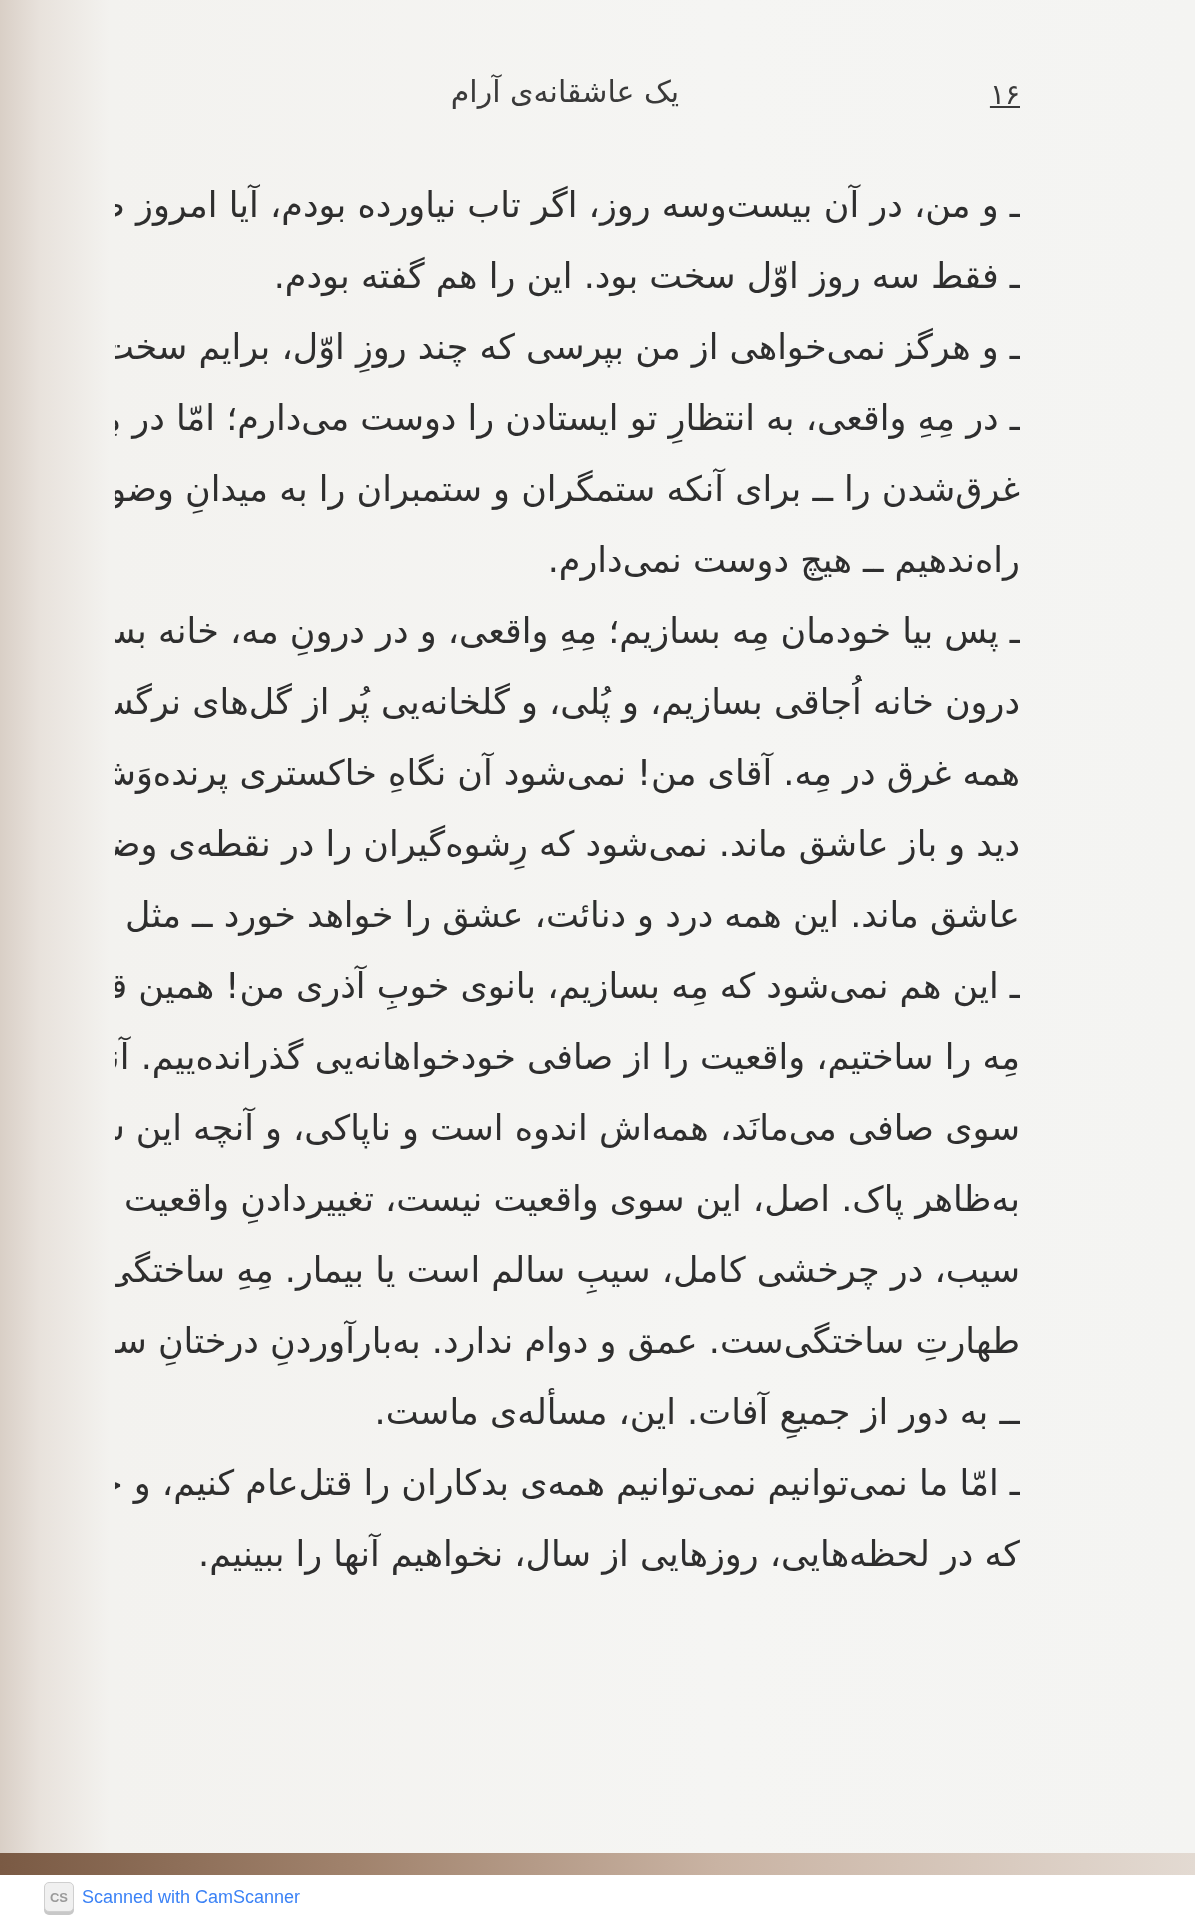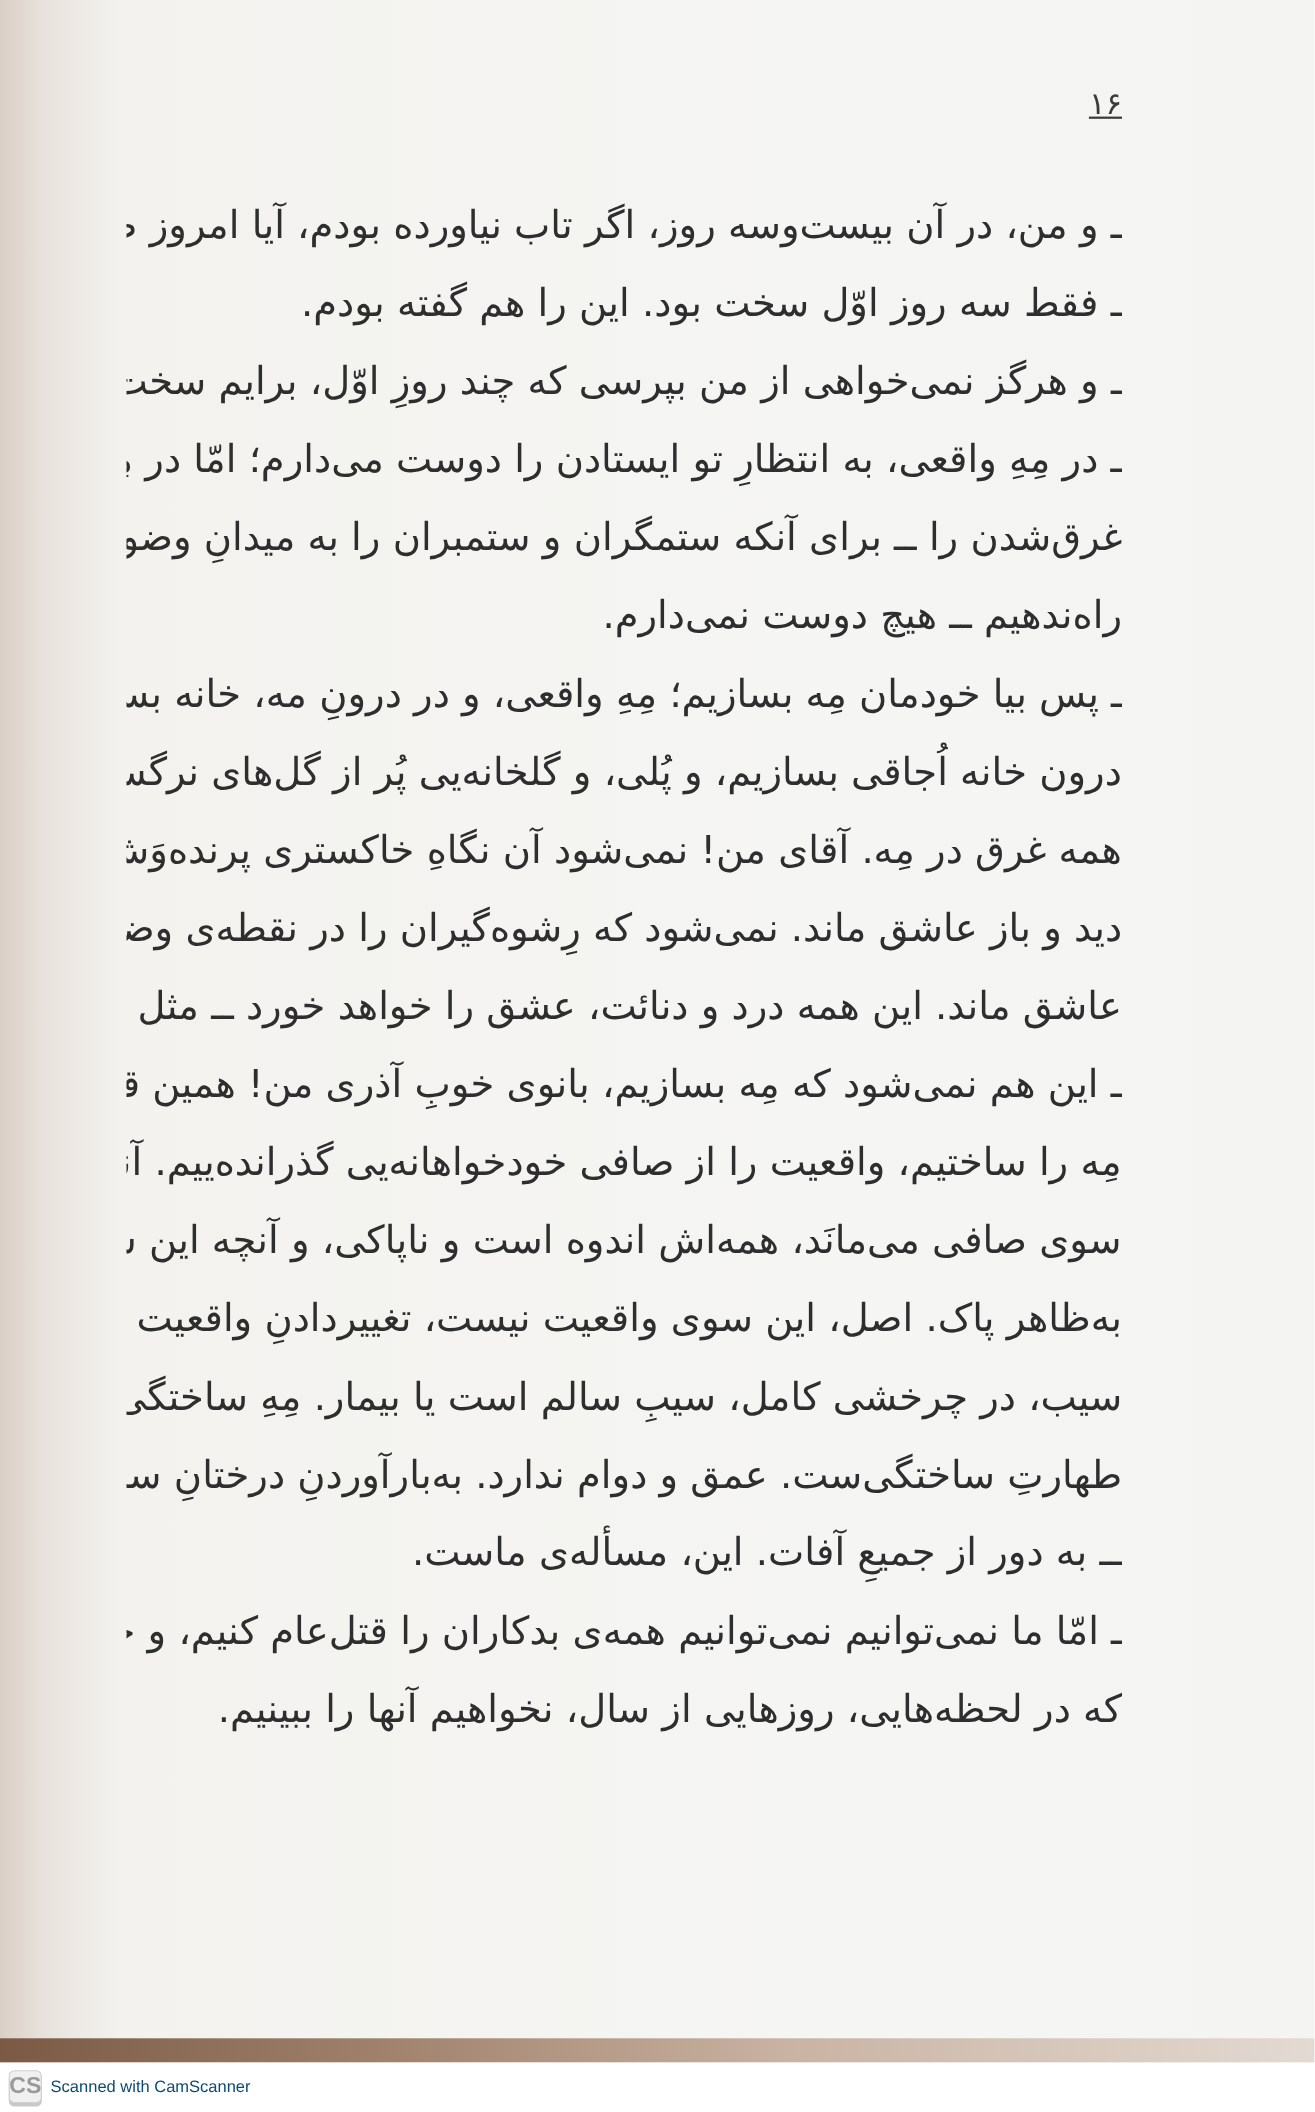--- a/index.html
+++ b/index.html
@@ -45,32 +45,34 @@
   .footer {
     position: absolute; left: 8px; top: 1882px; height: 30px;
     display: flex; align-items: center; gap: 8px;
     font-family: "Liberation Sans", sans-serif;
   }
   .cs-logo {
     width: 28px; height: 28px; border-radius: 5px;
     background: #f0f0f0; border: 1px solid #cfcfcf;
     box-shadow: 0 3px 0 #c8c8c8;
     display: flex; align-items: center; justify-content: center;
-    font-weight: bold; font-size: 21px; color: #9a9a9a;
+    font-weight: bold; font-size: 13px; color: #9a9a9a;
     font-family: "Liberation Sans", sans-serif;
+    margin-left: 36px;
   }
-  .footer-label { font-size: 15px; color: #0c4a6e; }
+  .footer-label { font-size: 18px; color: #3b82f6; }
 </style>
 </head>
 <body>
 
 <div class="scan">
   <div class="page">
     <div class="header">
       <span class="page-number">۱۶</span>
+      <span class="running-title">یک عاشقانه‌ی آرام</span>
     </div>
     <div class="body-text" id="body-text">
       <div class="line">ـ و من، در آن بیست‌وسه روز، اگر تاب نیاورده بودم، آیا امروز صبح، برادر</div>
       <div class="line last">ـ فقط سه روز اوّل سخت بود. این را هم گفته بودم.</div>
       <div class="line last">ـ و هرگز نمی‌خواهی از من بپرسی که چند روزِ اوّل، برایم سخت بود؟</div>
       <div class="line">ـ در مِهِ واقعی، به انتظارِ تو ایستادن را دوست می‌دارم؛ امّا در مِهی وَهمی</div>
       <div class="line">غرق‌شدن را ــ برای آنکه ستمگران و ستمبران را به میدانِ وضوحِ دیدِ خود</div>
       <div class="line last">راه‌ندهیم ــ هیچ دوست نمی‌دارم.</div>
       <div class="line">ـ پس بیا خودمان مِه بسازیم؛ مِهِ واقعی، و در درونِ مه، خانه بسازیم، و</div>
       <div class="line">درون خانه اُجاقی بسازیم، و پُلی، و گلخانه‌یی پُر از گل‌های نرگسِ مرطوب،</div>

